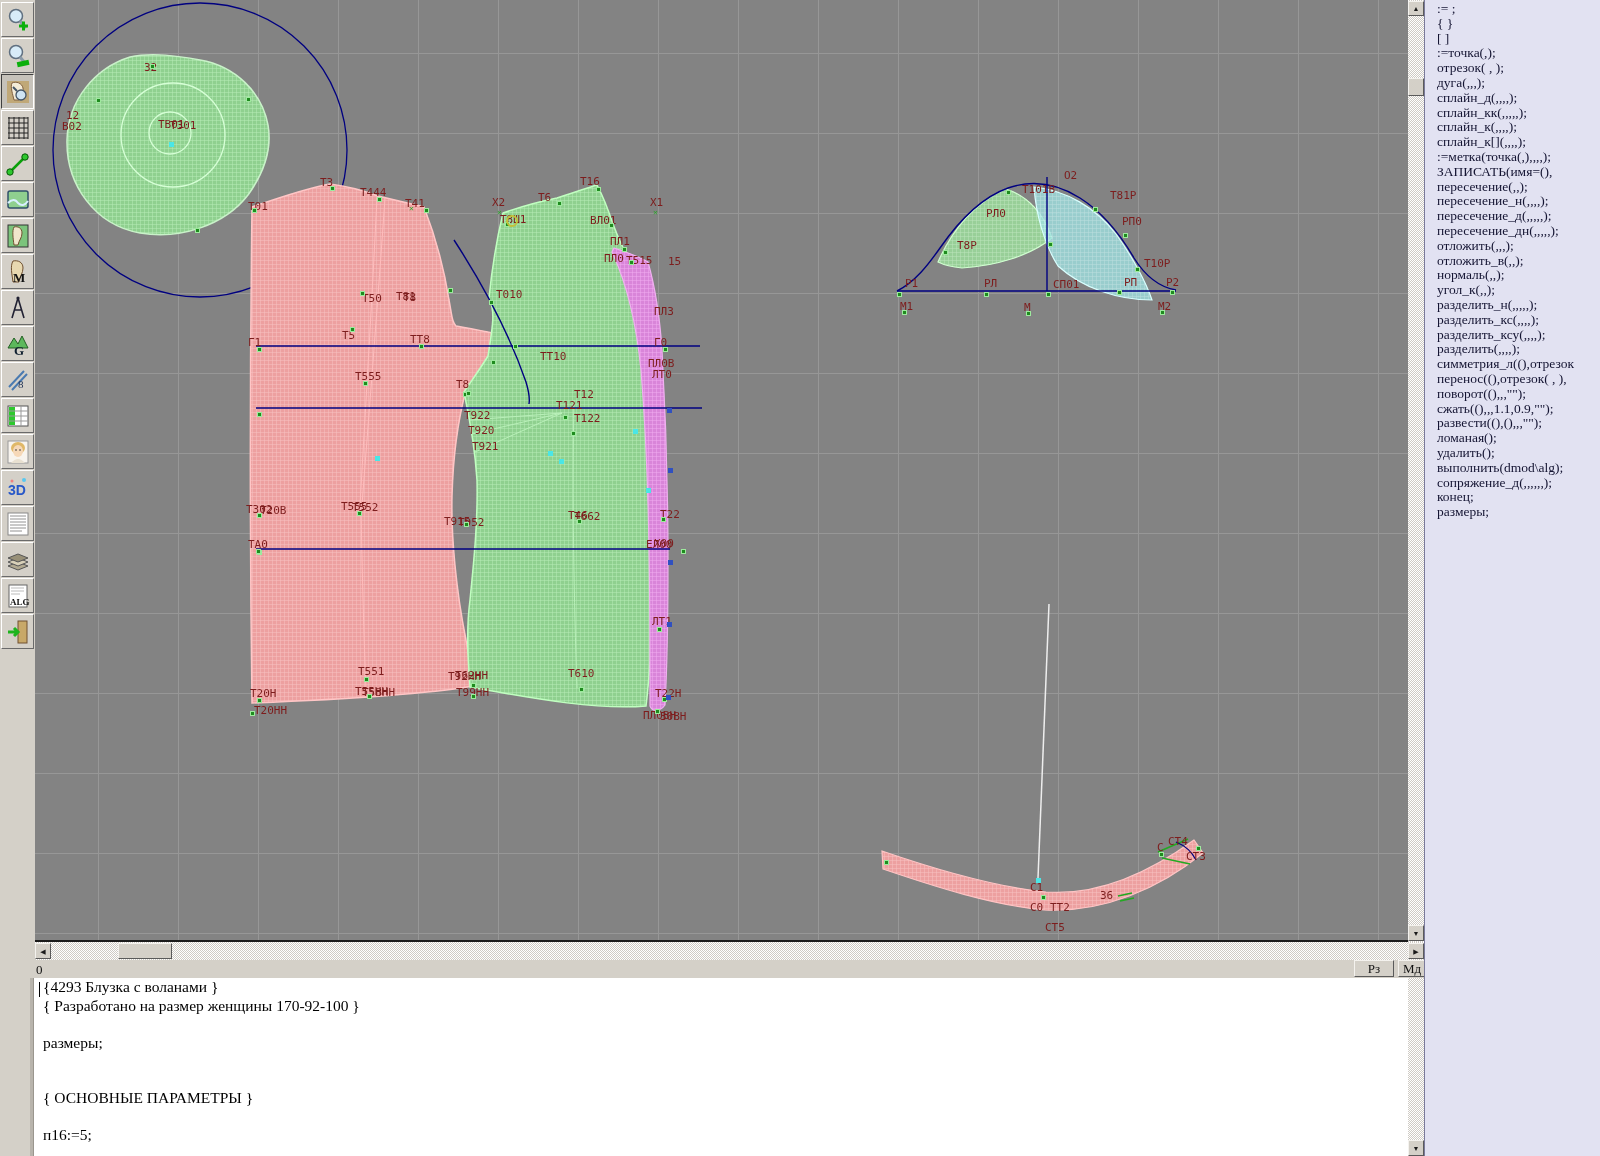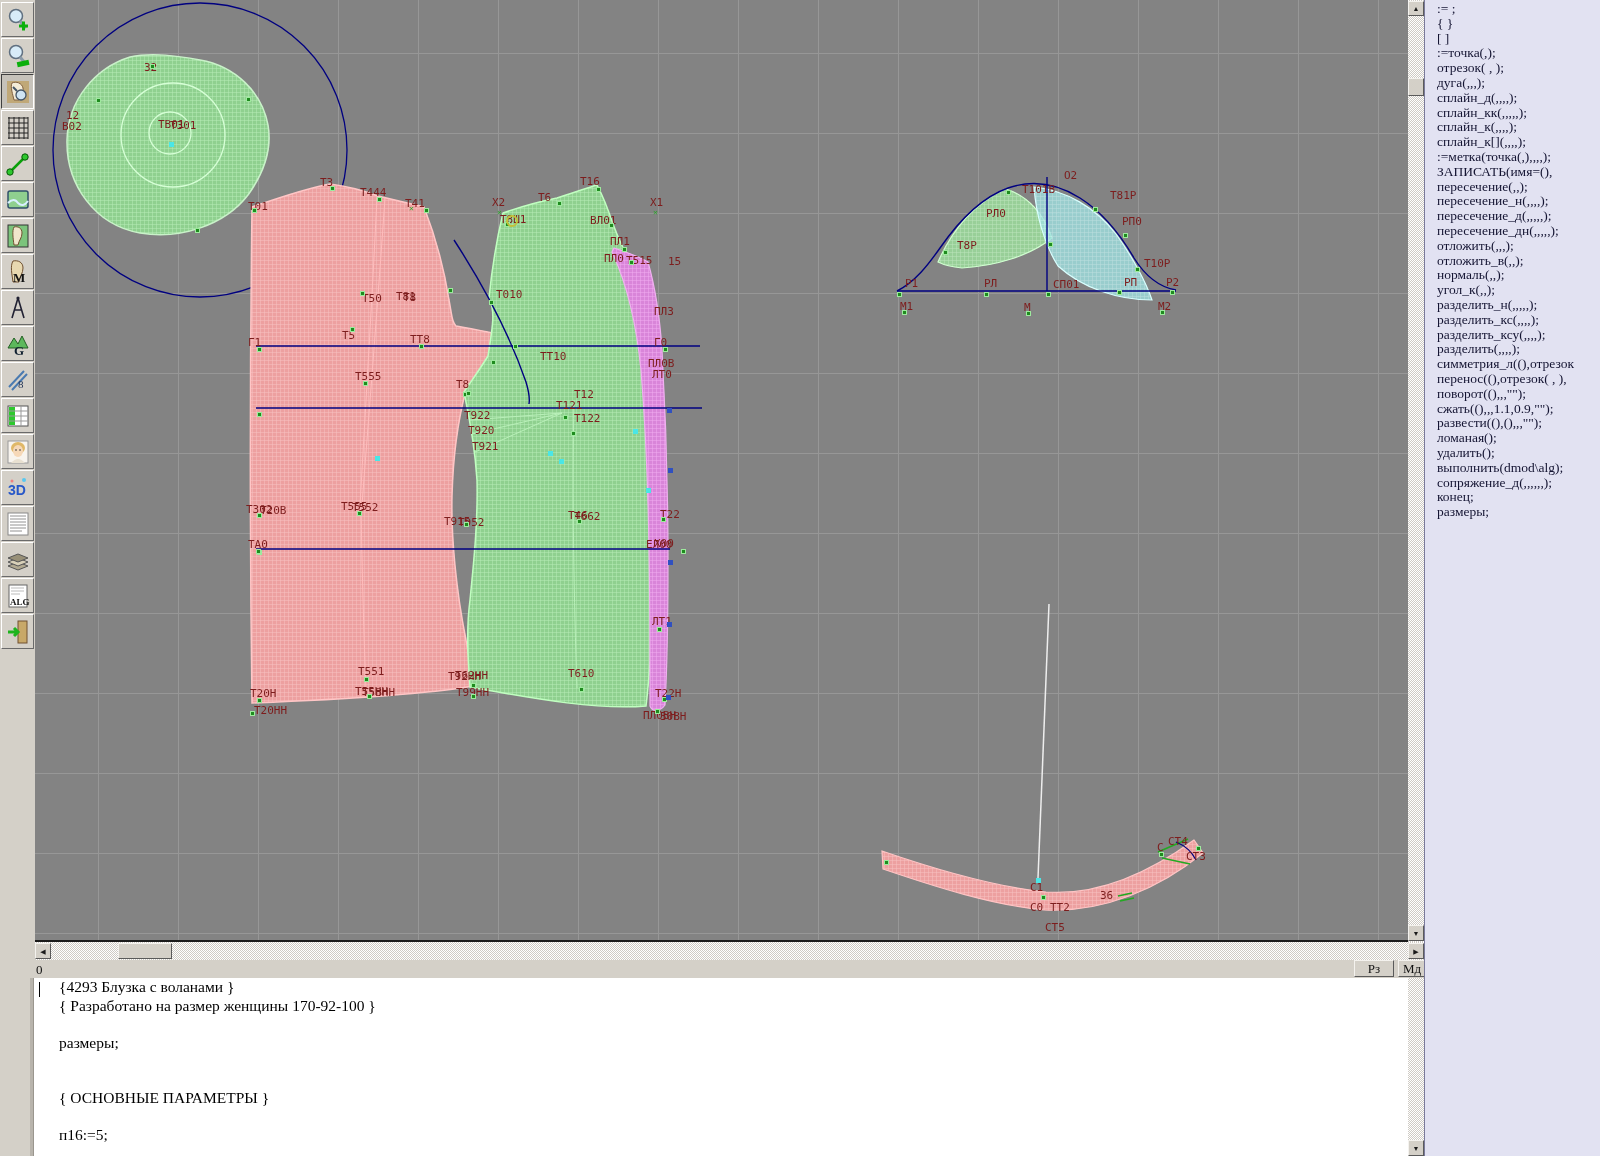--- a/index.html
+++ b/index.html
@@ -43,21 +43,21 @@
   #ruler-zero{position:absolute;left:36px;top:2px;font:13px "Liberation Serif",serif;color:#111;}
   .mini-btn{position:absolute;top:0px;height:17px;box-sizing:border-box;background:#d4d0c8;
             border:1px solid;border-color:#f4f2ee #5a5a5a #5a5a5a #f4f2ee;
             font:13px "Liberation Serif",serif;color:#111;text-align:center;line-height:15px;}
 
   
   #editor{position:absolute;left:33px;top:978px;width:1375px;height:178px;background:#ffffff;
           border-left:1px solid #9a968e;overflow:hidden;}
   #editor-gutter{position:absolute;left:30px;top:978px;width:3px;height:178px;background:#b8b4ac;}
   .ed-line{height:18.5px;line-height:18.5px;font:15.5px "Liberation Serif",serif;color:#000;
-           white-space:pre;padding-left:25px;}
+           white-space:pre;padding-left:9px;}
   #caret{position:absolute;left:39px;top:982px;width:1px;height:15px;background:#000;}
 
   
   #cmdpanel{position:absolute;left:1424px;top:0;width:176px;height:1156px;background:#e2e2f2;
             border-left:1px solid #7a7a9a;box-sizing:border-box;overflow:hidden;padding:2px 0 0 12px;}
   .cmd-item{font:13.5px "Liberation Serif",serif;color:#141432;line-height:14.8px;white-space:nowrap;}
 </style>
 </head>
 <body>
 

